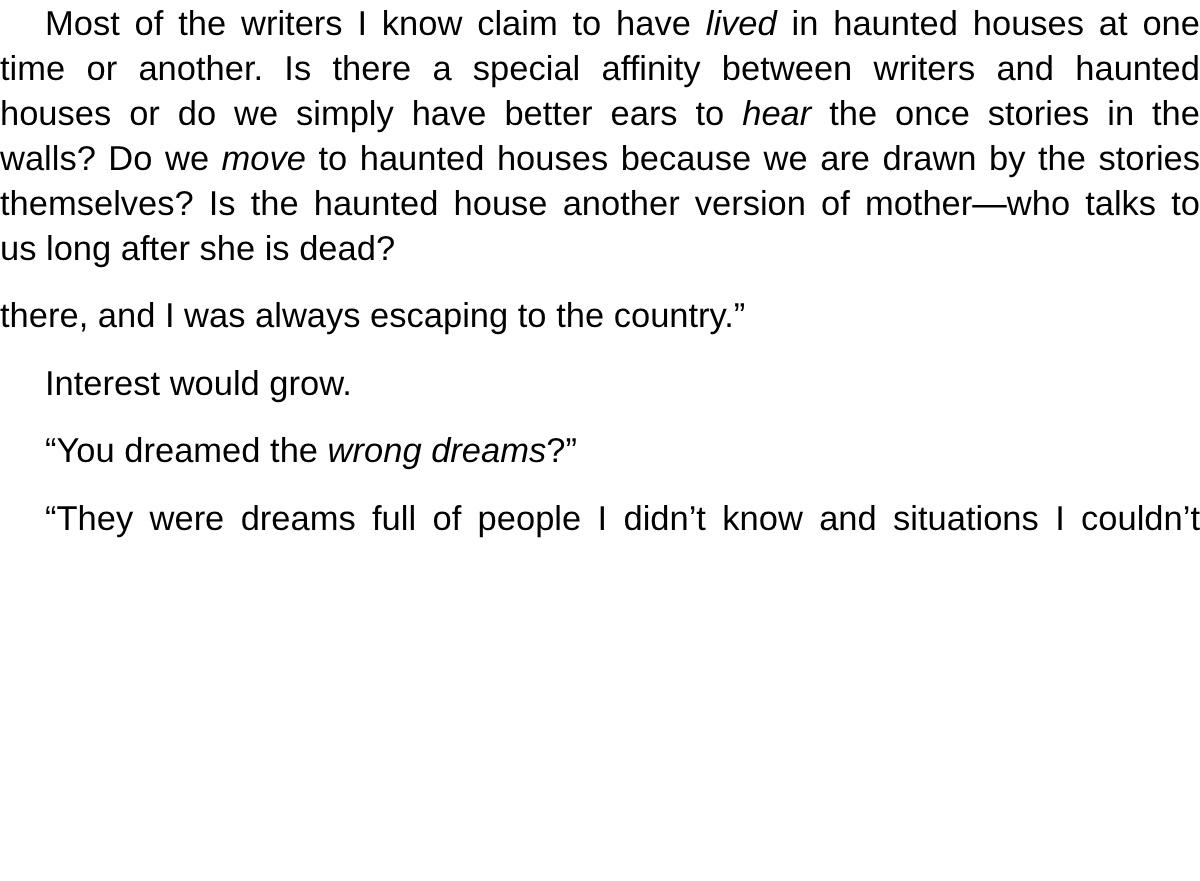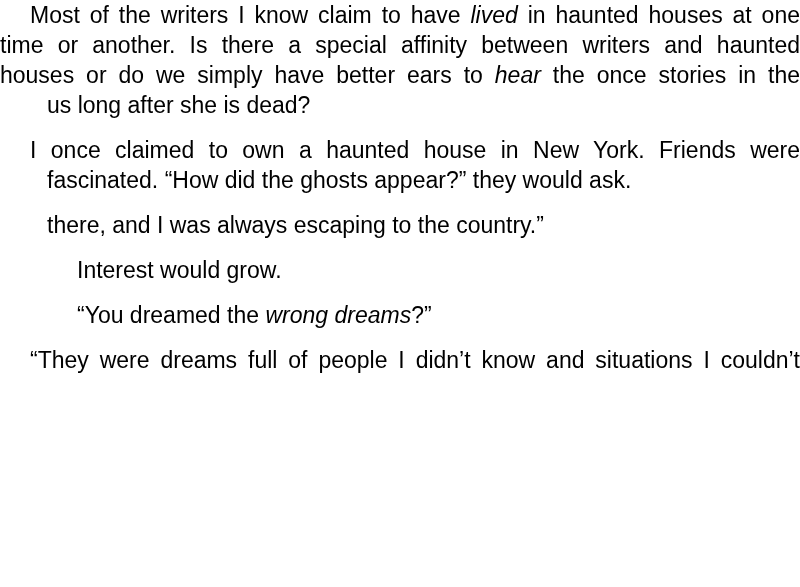--- a/index.html
+++ b/index.html
@@ -31,41 +31,38 @@
   .text-line {
     text-align: justify;
     text-align-last: justify;
     -moz-text-align-last: justify;
   }
   .text-line.first {
     text-indent: 30px;
   }
   .text-line.last {
     text-align-last: left;
-    margin-left: 47px;
     -moz-text-align-last: left;
   }
   .text-line em {
     font-style: italic;
   }
 </style>
 </head>
 <body>
 
 <div class="book-page">
   <div class="text-column">
       <div class="paragraph">
         <div class="text-line first"><span>Most of the writers I know claim to have </span><em>lived</em><span> in haunted houses at one</span></div>
         <div class="text-line"><span>time or another. Is there a special affinity between writers and haunted</span></div>
         <div class="text-line"><span>houses or do we simply have better ears to </span><em>hear</em><span> the once stories in the</span></div>
+        <div class="text-line"><span>walls? Do we </span><em>move</em><span> to haunted houses because we are drawn by the stories</span></div>
+        <div class="text-line"><span>themselves? Is the haunted house another version of mother—who talks to</span></div>
         <div class="text-line last"><span>us long after she is dead?</span></div>
-      </div>
-      <div class="paragraph">
-        <div class="text-line first"><span>I once claimed to own a haunted house in New York. Friends were</span></div>
-        <div class="text-line last"><span>fascinated. “How did the ghosts appear?” they would ask.</span></div>
       </div>
       <div class="paragraph">
         <div class="text-line last"><span>there, and I was always escaping to the country.”</span></div>
       </div>
       <div class="paragraph">
         <div class="text-line first last"><span>Interest would grow.</span></div>
       </div>
       <div class="paragraph">
         <div class="text-line first last"><span>“You dreamed the </span><em>wrong dreams</em><span>?”</span></div>
       </div>

